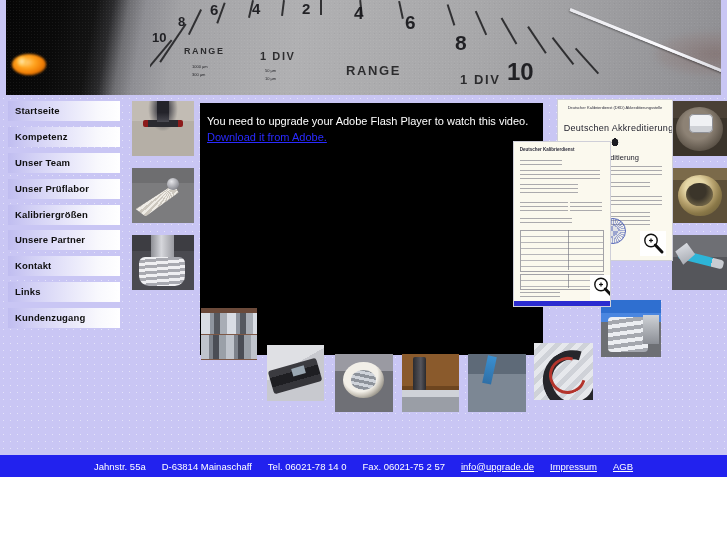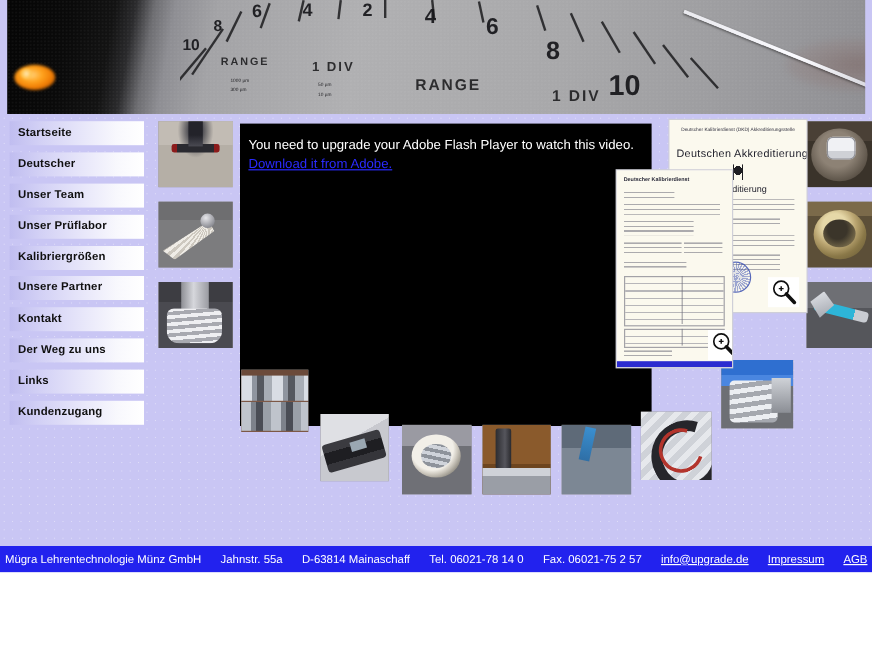--- a/index.html
+++ b/index.html
@@ -599,39 +599,36 @@
     <div class="banner-edge-r"></div>
   </div>
 
   <div class="body-bg"></div>
 
   <nav class="sidebar">
     <button class="navbtn">
         <span>Startseite</span>
       </button>
     <button class="navbtn">
-        <span>Deutscher</span>
+        <span>Kompetenz</span>
       </button>
     <button class="navbtn">
         <span>Unser Team</span>
       </button>
     <button class="navbtn">
         <span>Unser Prüflabor</span>
       </button>
     <button class="navbtn">
         <span>Kalibriergrößen</span>
       </button>
     <button class="navbtn">
         <span>Unsere Partner</span>
       </button>
     <button class="navbtn">
         <span>Kontakt</span>
-      </button>
-    <button class="navbtn">
-        <span>Der Weg zu uns</span>
       </button>
     <button class="navbtn">
         <span>Links</span>
       </button>
     <button class="navbtn">
         <span>Kundenzugang</span>
       </button>
   </nav>
 
   <div class="thumb" style="left:132px; top:101px; width:62px; height:55px;">
@@ -725,21 +722,20 @@
         <circle cx="11" cy="9.5" r="6.2" fill="#ffffff" stroke="#101010" stroke-width="1.4"></circle>
         <line x1="9" y1="9.5" x2="13" y2="9.5" stroke="#101010" stroke-width="1.2"></line>
         <line x1="11" y1="7.5" x2="11" y2="11.5" stroke="#101010" stroke-width="1.2"></line>
         <line x1="15.3" y1="14" x2="22" y2="21" stroke="#101010" stroke-width="3" stroke-linecap="round"></line>
       </svg>
     </div>
   </div>
 
   <div class="footer">
     <div class="footer-inner">
-      <span class="fi">Mügra Lehrentechnologie Münz GmbH</span>
       <span class="fi">Jahnstr. 55a</span>
       <span class="fi">D-63814 Mainaschaff</span>
       <span class="fi">Tel. 06021-78 14 0</span>
       <span class="fi">Fax. 06021-75 2 57</span>
       <a class="flink">info@upgrade.de</a>
       <a class="flink">Impressum</a>
       <a class="flink">AGB</a>
     </div>
   </div>
 

